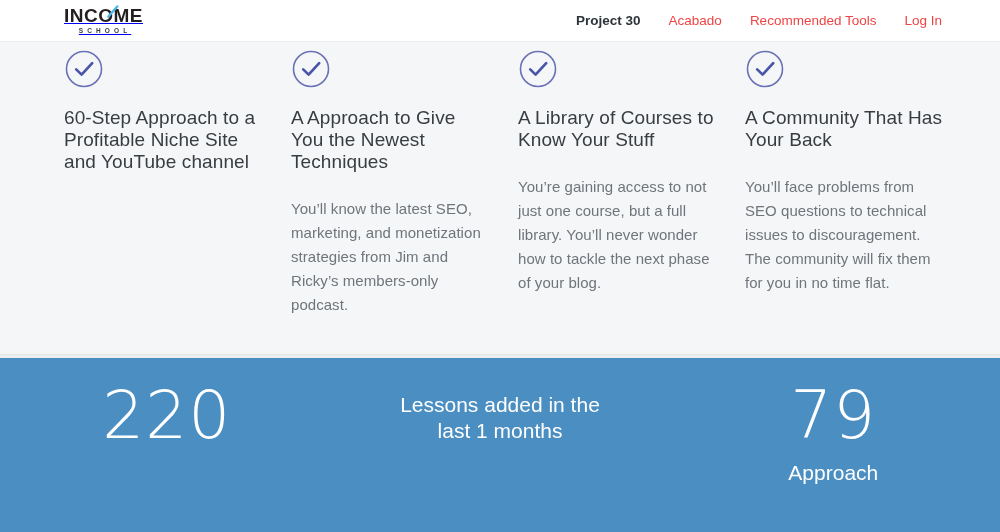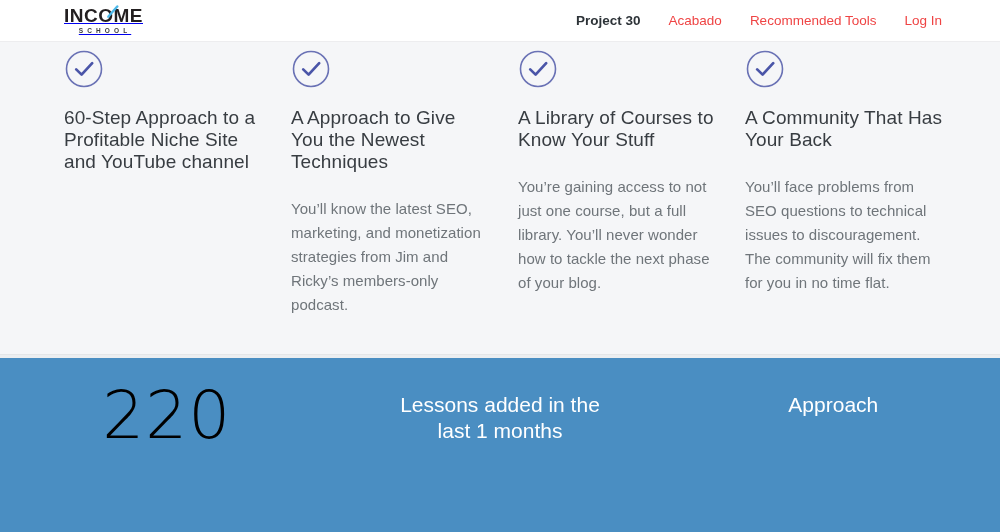--- a/index.html
+++ b/index.html
@@ -135,21 +135,21 @@
   }
   .stat-col {
     flex: 1;
     text-align: center;
     color: #ffffff;
   }
   .stat-number {
     font-size: 66px;
     line-height: 68px;
     font-weight: 300;
-    color: #000000;
+    color: #ffffff;
     letter-spacing: 1px;
     font-family: "DejaVu Sans", sans-serif;
   }
   .stat-label {
     font-size: 21px;
     line-height: 26px;
     color: #ffffff;
     margin-top: 10px;
     font-weight: normal;
   }
@@ -221,15 +221,16 @@
 <div class="band-divider"></div>
 
 <section class="stats">
   <div class="stat-col">
     <div class="stat-number">220</div>
   </div>
   <div class="stat-col">
     <div class="stat-label" style="max-width:230px;margin-left:auto;margin-right:auto;">Lessons added in the last 1 months</div>
   </div>
   <div class="stat-col">
+    <div class="stat-number">79</div>
     <div class="stat-label">Approach</div>
   </div>
 </section>
 
 </body></html>

